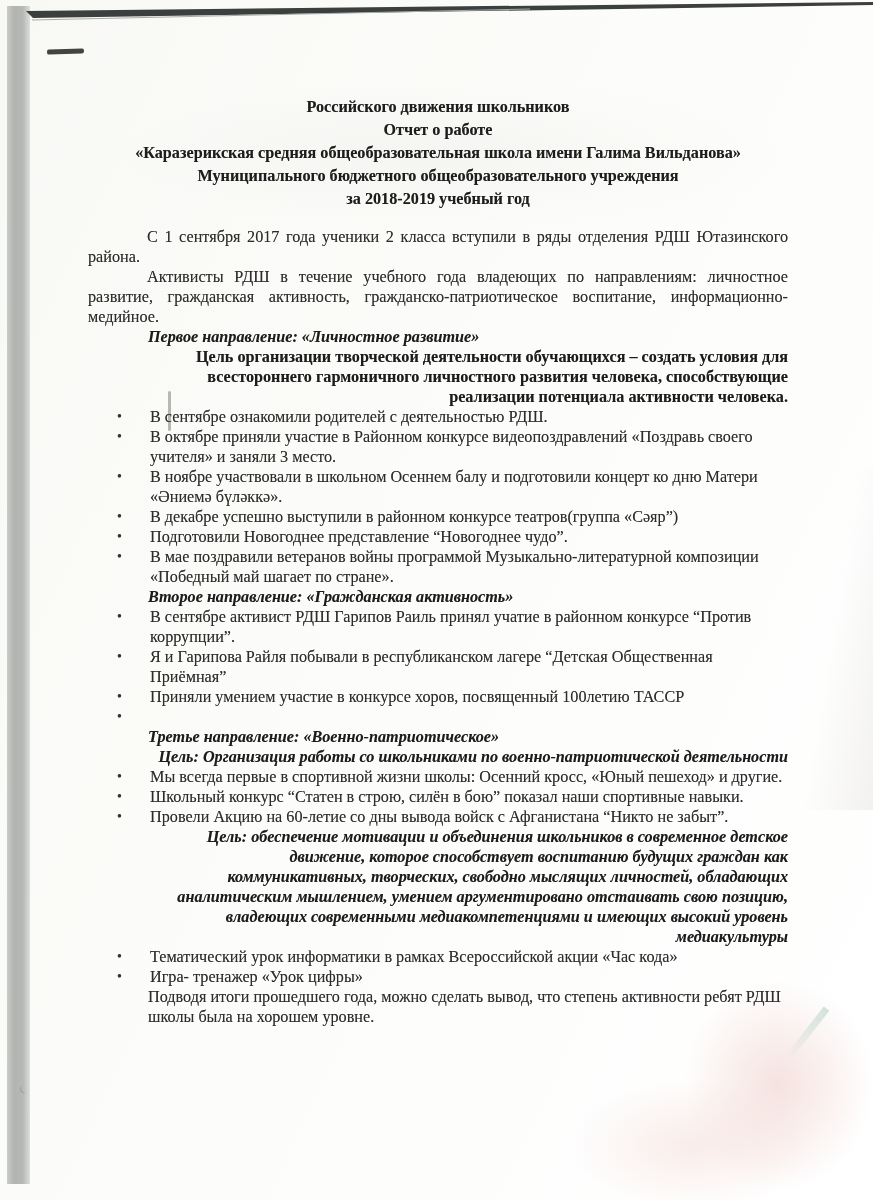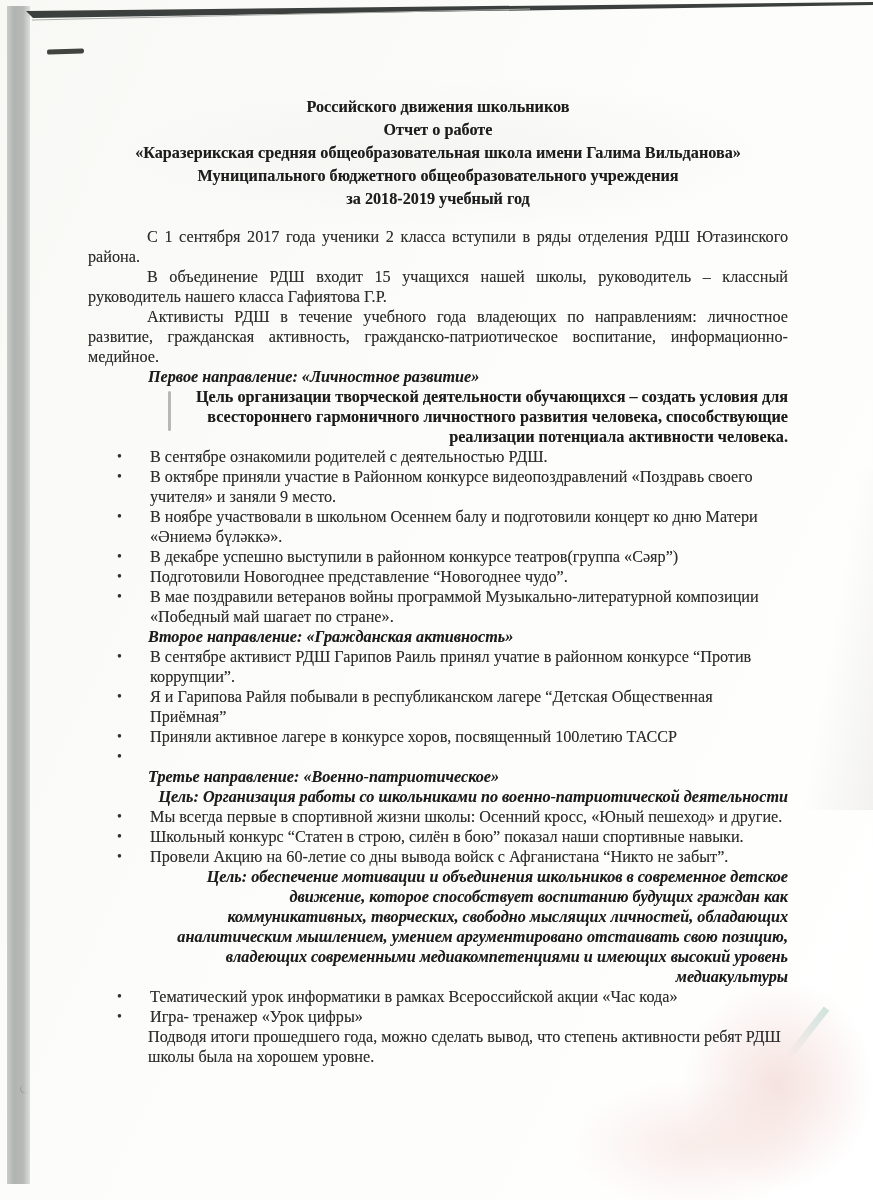--- a/index.html
+++ b/index.html
@@ -88,33 +88,32 @@
 
     <div class="title-block">
       <div>Российского движения школьников</div>
       <div>Отчет о работе</div>
       <div>«Каразерикская средняя общеобразовательная школа имени Галима Вильданова»</div>
       <div>Муниципального бюджетного общеобразовательного учреждения</div>
       <div>за 2018-2019 учебный год</div>
     </div>
 
     <p class="para first-para">С 1 сентября 2017 года ученики 2 класса вступили в ряды отделения РДШ Ютазинского района.</p>
-    <p class="para">В объединение РДШ входит 15 учащихся нашей школы, руководитель – классный руководитель нашего класса Гафиятова Г.Р.</p>
     <p class="para">Активисты РДШ в течение учебного года владеющих по направлениям: личностное развитие, гражданская активность, гражданско-патриотическое воспитание, информационно-медийное.</p>
 
     <div class="heading">Первое направление: «Личностное развитие»</div>
     <p class="goal">Цель организации творческой деятельности обучающихся – создать условия для всестороннего гармоничного личностного развития человека, способствующие реализации потенциала активности человека.</p>
 
     <div class="bullet">
       <span class="marker">•</span>
       <span class="btext">В сентябре ознакомили родителей с деятельностью РДШ.</span>
     </div>
     <div class="bullet">
       <span class="marker">•</span>
-      <span class="btext">В октябре приняли участие в Районном конкурсе видеопоздравлений  «Поздравь своего учителя» и заняли 9 место.</span>
+      <span class="btext">В октябре приняли участие в Районном конкурсе видеопоздравлений  «Поздравь своего учителя» и заняли 3 место.</span>
     </div>
     <div class="bullet">
       <span class="marker">•</span>
       <span class="btext">В ноябре участвовали в школьном Осеннем балу и подготовили концерт ко дню Матери «Әниемә бүләккә».</span>
     </div>
     <div class="bullet">
       <span class="marker">•</span>
       <span class="btext">В декабре успешно выступили  в районном конкурсе театров(группа «Сәяр”)</span>
     </div>
     <div class="bullet">
@@ -131,21 +130,21 @@
     <div class="bullet">
       <span class="marker">•</span>
       <span class="btext">В сентябре активист РДШ Гарипов Раиль принял учатие в районном конкурсе “Против коррупции”.</span>
     </div>
     <div class="bullet">
       <span class="marker">•</span>
       <span class="btext">Я и Гарипова Райля побывали  в республиканском лагере “Детская Общественная Приёмная”</span>
     </div>
     <div class="bullet">
       <span class="marker">•</span>
-      <span class="btext">Приняли активное лагере в конкурсе хоров, посвященный 100летию ТАССР</span>
+      <span class="btext">Приняли умением участие в конкурсе хоров, посвященный 100летию ТАССР</span>
     </div>
     <div class="bullet">
       <span class="marker">•</span>
       <span class="btext"></span>
     </div>
 
     <div class="heading">Третье направление: «Военно-патриотическое»</div>
     <p class="goal it">Цель: Организация работы со школьниками по военно-патриотической деятельности</p>
 
     <div class="bullet">

